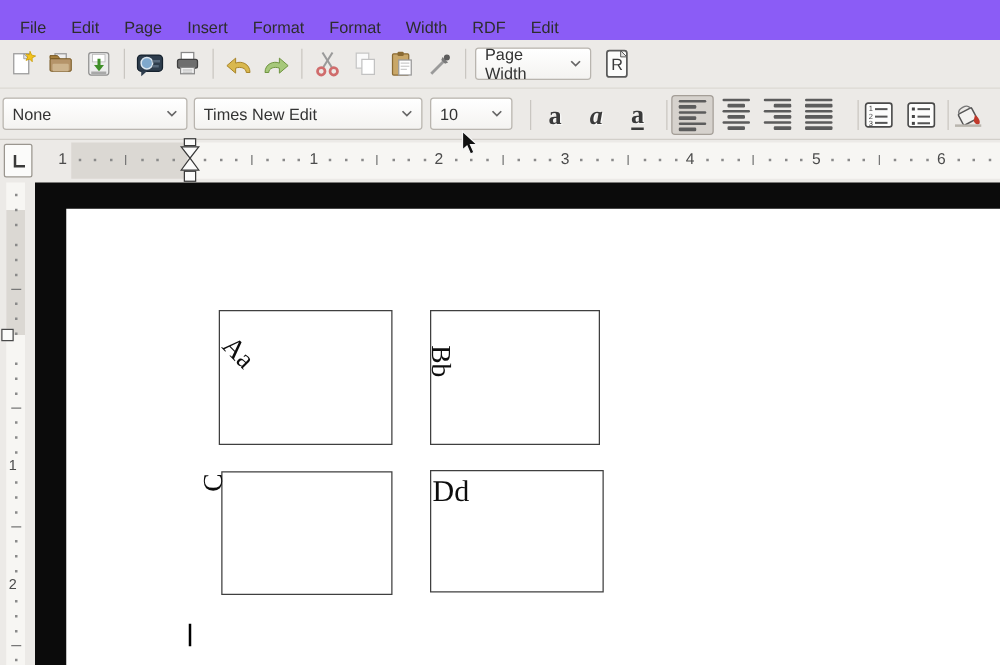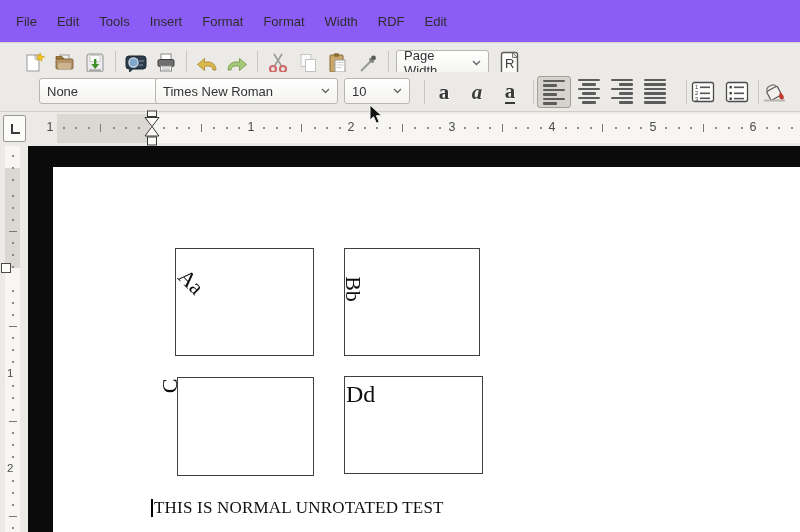--- a/index.html
+++ b/index.html
@@ -7,21 +7,21 @@
        font-family:"Liberation Sans",sans-serif;background:#eceae7;
        -webkit-font-smoothing:antialiased;}
   
   #menubar{position:absolute;left:0;top:0;width:800px;height:43px;
            background:#8b5cf6;border-bottom:1px solid #d8d5d0;
            display:flex;align-items:center;padding-left:6px;box-sizing:border-box;}
   .menu-item{font-size:13px;color:#2d2d2d;padding:4px 10px;cursor:default;}
   
   #toolbar1{position:absolute;left:0;top:32px;width:800px;height:39px;
             background:#eceae7;border-bottom:1px solid #dcd9d4;
-            display:flex;align-items:center;padding-left:20px;box-sizing:border-box;margin-top:12px;}
+            display:flex;align-items:center;padding-left:4px;box-sizing:border-box;}
   #toolbar2{position:absolute;left:0;top:72px;width:800px;height:39px;
             background:#eceae7;border-bottom:1px solid #d2cfca;}
   .tbtn{width:30px;height:30px;display:flex;align-items:center;justify-content:center;
         border-radius:3px;flex:0 0 auto;}
   .tsep{width:1px;height:24px;background:#c9c6c1;margin:0 5px;flex:0 0 auto;}
   .combo{height:26px;background:linear-gradient(#ffffff,#f4f3f1);
          border:1px solid #b9b5af;border-radius:3px;display:flex;align-items:center;
          justify-content:space-between;padding:0 7px;box-sizing:border-box;
          font-size:13px;color:#333;}
   .combo .chev{margin-left:6px;flex:0 0 auto;}
@@ -72,21 +72,21 @@
   svg{display:block;}
 </style>
 </head>
 <body>
 
 <div id="app">
 
   <div id="menubar">
     <span class="menu-item">File</span>
     <span class="menu-item">Edit</span>
-    <span class="menu-item">Tools</span>
+    <span class="menu-item">Page</span>
     <span class="menu-item">Insert</span>
     <span class="menu-item">Format</span>
     <span class="menu-item">Format</span>
     <span class="menu-item">Width</span>
     <span class="menu-item">RDF</span>
     <span class="menu-item">Edit</span>
   </div>
 
   <div id="toolbar1">
     <div class="tbtn">
@@ -185,28 +185,28 @@
     <div class="tbtn" style="margin-left:6px;">
       <svg width="24" height="26">
         <rect x="3.5" y="2.5" width="16" height="21" rx="2" fill="#fcfcfb" stroke="#5a5a5a" stroke-width="1.4"></rect>
         <polygon points="14.5,2.5 19.5,7.5 14.5,7.5" fill="#e2e2e0" stroke="#5a5a5a" stroke-width=".8"></polygon>
         <text x="7" y="18" font-family="Liberation Sans, sans-serif" font-size="13" fill="#3a3a3a">R</text>
       </svg>
     </div>
   </div>
 
   <div id="toolbar2">
-    <div class="combo" style="position:absolute;left:2px;top:6px;width:148px;margin-left:37px;">
+    <div class="combo" style="position:absolute;left:2px;top:6px;width:148px;">
       <span>None</span>
       <svg class="chev" width="9" height="6">
         <polyline points="1,1 4.5,4.5 8,1" fill="none" stroke="#666" stroke-width="1.4"></polyline>
       </svg>
     </div>
     <div class="combo" style="position:absolute;left:155px;top:6px;width:183px;">
-      <span>Times New Roman</span>
+      <span>Times New Edit</span>
       <svg class="chev" width="9" height="6">
         <polyline points="1,1 4.5,4.5 8,1" fill="none" stroke="#666" stroke-width="1.4"></polyline>
       </svg>
     </div>
     <div class="combo" style="position:absolute;left:344px;top:6px;width:66px;">
       <span>10</span>
       <svg class="chev" width="9" height="6">
         <polyline points="1,1 4.5,4.5 8,1" fill="none" stroke="#666" stroke-width="1.4"></polyline>
       </svg>
     </div>
@@ -424,21 +424,20 @@
   <div class="frame" style="left:344px;top:248px;width:134px;height:106px;"></div>
   <div class="frame" style="left:177px;top:377px;width:135px;height:97px;"></div>
   <div class="frame" style="left:344px;top:376px;width:137px;height:96px;"></div>
 
   <div class="rot-label" style="left:178px;top:271px;transform:rotate(45deg);">Aa</div>
   <div class="rot-label" style="left:340px;top:278px;transform:rotate(90deg);">Bb</div>
   <div class="rot-label" style="left:163px;top:375px;transform:rotate(-90deg);">C</div>
   <div class="rot-label" id="label-d" style="left:346px;top:382px;">Dd</div>
 
   <div id="caret"></div>
-  <div id="bodytext">THIS IS NORMAL UNROTATED TEST</div>
 
   <div id="cursor">
     <svg width="16" height="22">
       <polygon points="1,1 1,16 4.6,12.8 7.4,19.2 10.2,17.9 7.4,11.7 12.6,11.7" fill="#111" stroke="#f5f5f5" stroke-width="1"></polygon>
     </svg>
   </div>
 
 </div>
 
 </body></html>

